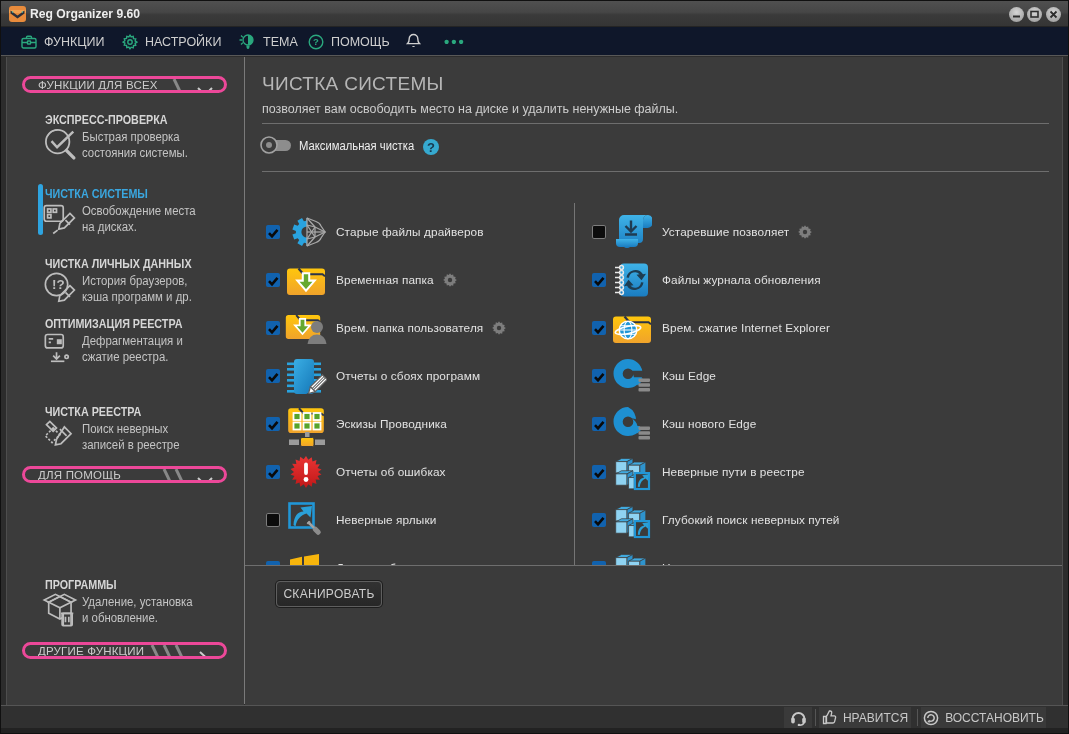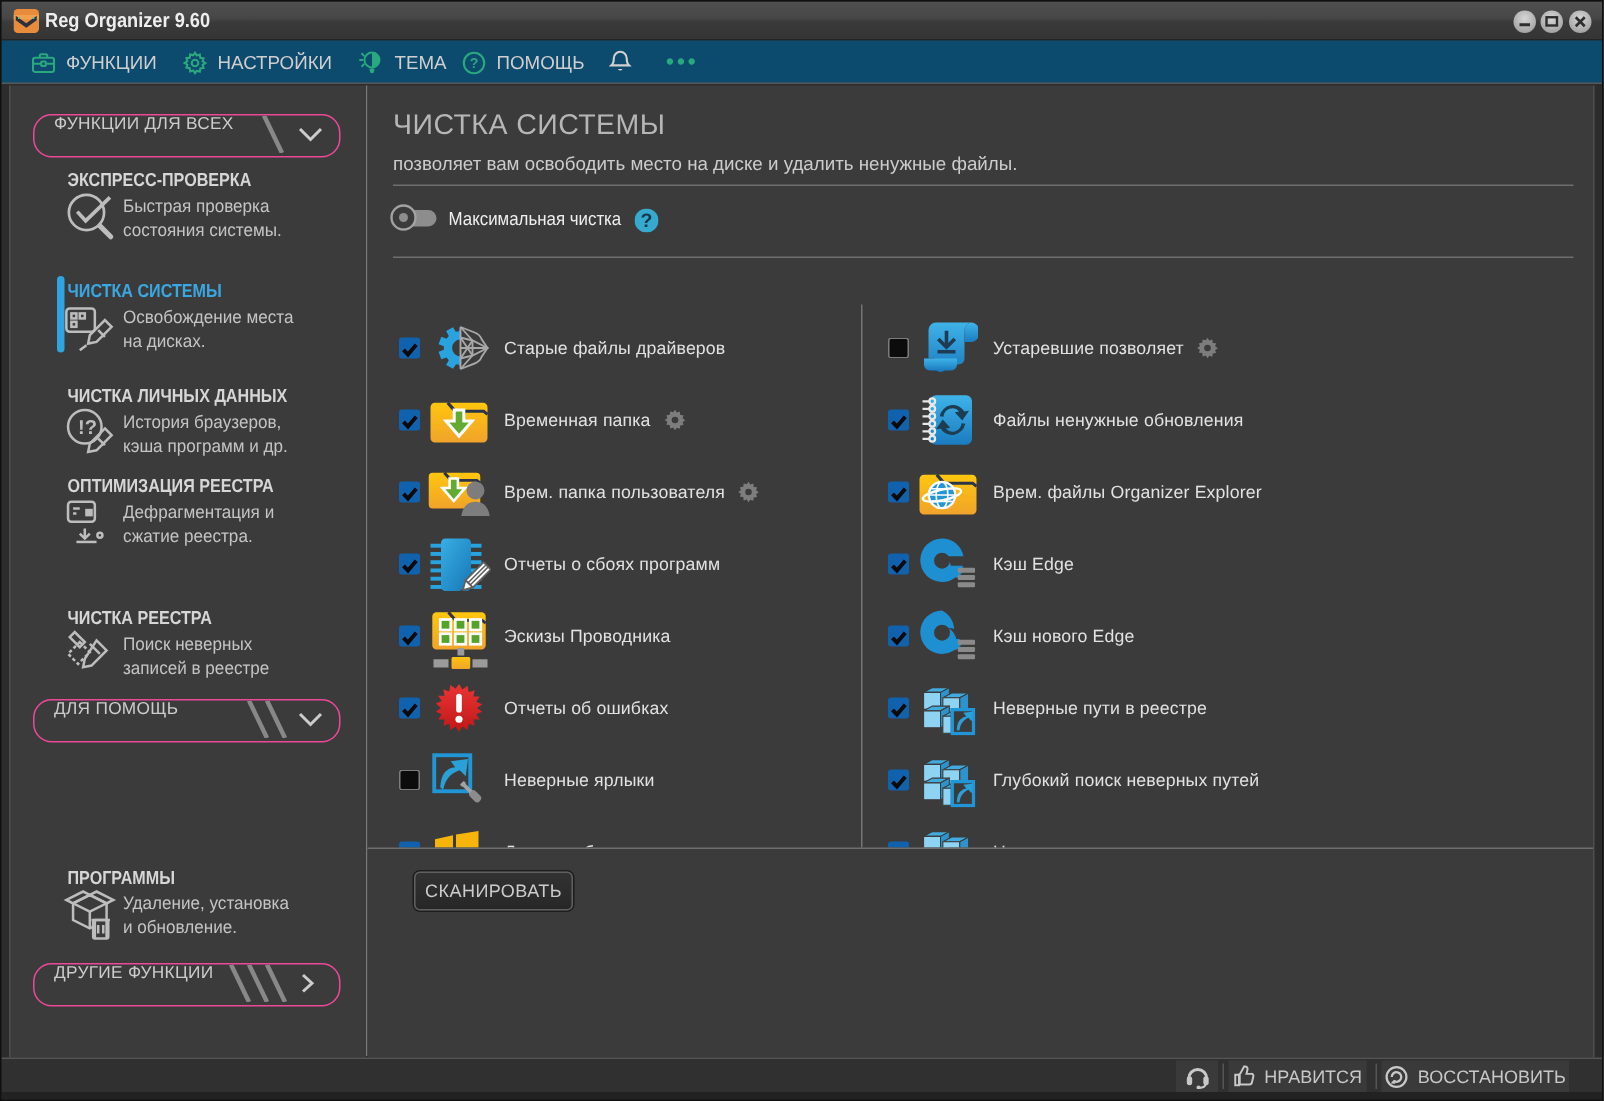--- a/index.html
+++ b/index.html
@@ -9,28 +9,28 @@
 #outer{position:absolute;inset:0;border:1px solid #101010;pointer-events:none;z-index:50}
 
 #titlebar{position:absolute;left:1px;top:1px;right:1px;height:26px;
  background:linear-gradient(#505050 0%,#464646 45%,#3a3a3a 55%,#353535 100%);
  border-bottom:1px solid #242424}
 #title{position:absolute;left:29px;top:5px;font-size:13.5px;font-weight:bold;color:#eee;transform:scaleX(.9);transform-origin:0 50%}
 .winbtn{position:absolute;top:6px;width:15px;height:15px;border-radius:50%;
  background:radial-gradient(circle at 50% 35%,#d6d6d6,#a8a8a8 70%,#8f8f8f);}
 .winbtn svg{position:absolute;left:0;top:0}
 
-#menubar{position:absolute;left:1px;top:27px;right:1px;height:29px;background:#0c4a6e;border-bottom:1px solid #585858}
+#menubar{position:absolute;left:1px;top:27px;right:1px;height:29px;background:#0f172a;border-bottom:1px solid #585858}
 .mitem{position:absolute;top:0;height:29px;display:flex;align-items:center;gap:7px;color:#cfcfcf;font-size:12.5px}
 
 #side{position:absolute;left:6px;top:57px;width:238px;bottom:29px;background:#3b3b3b}
 #main{position:absolute;left:245px;top:57px;right:7px;bottom:29px;background:#3b3b3b}
 #vdiv{position:absolute;left:244px;top:57px;width:1px;bottom:30px;background:#7a7a7a}
-.shead{position:absolute;left:16px;width:205px;height:29px;border:1px solid #ec4899;border-radius:12.5px;
- color:#ccc;font-size:12.5px;display:flex;align-items:flex-start;overflow:hidden}
+.shead{position:absolute;left:16px;width:205px;height:17px;border:3px solid #ec4899;border-radius:12.5px;
+ color:#ccc;font-size:12.5px;display:flex;align-items:center;overflow:hidden}
 .shead .lbl{margin-left:13px;font-size:11.5px;letter-spacing:.2px}
 .sitem{position:absolute;left:39px;width:200px}
 .sitem .t{font-size:12.5px;font-weight:bold;color:#d6d6d6;transform:scaleX(.86);transform-origin:0 50%;white-space:nowrap}
 .sitem .d{font-size:12px;color:#c4c4c4;line-height:15.5px;margin-left:37px;margin-top:3px;transform:scaleX(.95);transform-origin:0 0}
 .sitem .ic{position:absolute;left:-3px;top:13px;width:38px;height:38px}
 .active-bar{position:absolute;left:32px;width:5px;border-radius:2.5px;background:#2ea4e0}
 
 h1{font-weight:normal;color:#b4b4b4;font-size:25px;letter-spacing:.5px}
 .hr{position:absolute;left:17px;right:13px;height:1px;background:#6e6e6e}
 
@@ -588,34 +588,34 @@
         <div class="cb">
           <svg width="12" height="12">
             <use href="#i-check"></use>
           </svg>
         </div>
         <div class="iconbox">
           <svg width="40" height="36">
             <use href="#i-notebook"></use>
           </svg>
         </div>
-        <span class="lbl2">Файлы ненужные обновления</span>
+        <span class="lbl2">Файлы журнала обновления</span>
       </div>
   <div class="row" style="left:347px;top:113px">
         <div class="cb">
           <svg width="12" height="12">
             <use href="#i-check"></use>
           </svg>
         </div>
         <div class="iconbox">
           <svg width="42" height="34">
             <use href="#i-folderglobe"></use>
           </svg>
         </div>
-        <span class="lbl2">Врем. файлы Organizer Explorer</span>
+        <span class="lbl2">Врем. сжатие Internet Explorer</span>
       </div>
   <div class="row" style="left:347px;top:161px">
         <div class="cb">
           <svg width="12" height="12">
             <use href="#i-check"></use>
           </svg>
         </div>
         <div class="iconbox">
           <svg width="40" height="38">
             <use href="#i-edge1"></use>

